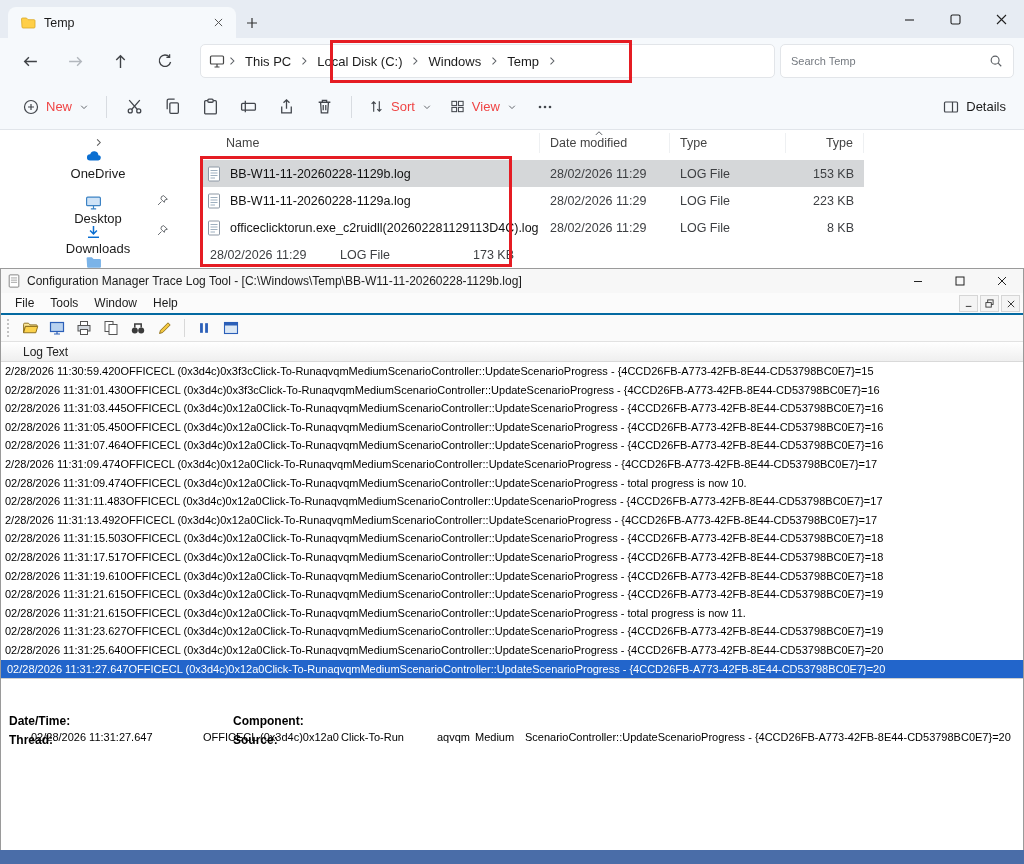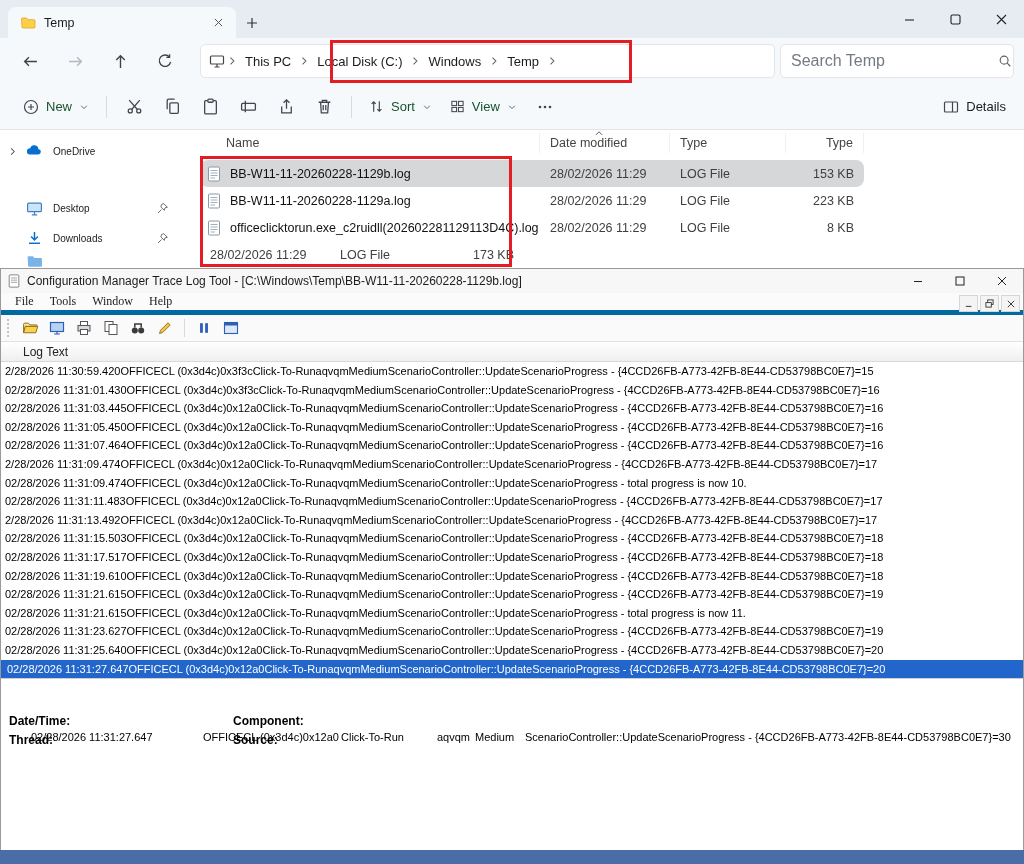--- a/index.html
+++ b/index.html
@@ -18,65 +18,65 @@
   .win-controls { position:absolute; right:0; top:0; height:100%; display:flex; }
   .win-btn { width:46px; height:100%; display:flex; align-items:center; justify-content:center; color:#222; }
 
   .addressbar { height:46px; background:#f6f9fc; display:flex; align-items:center; padding:0 10px; }
   .nav-btn { width:40px; height:34px; margin-right:5px; display:flex; align-items:center; justify-content:center; color:#3f4246; border-radius:5px; }
   .nav-btn.disabled { color:#b2b7bd; }
   .breadcrumb { height:34px; width:575px; margin-left:10px; background:#ffffff; border:1px solid #e2e5e9; border-radius:5px; display:flex; align-items:center; padding:0 8px; font-size:13px; gap:1px; }
   .crumb { padding:0 6px; white-space:nowrap; border-radius:4px; }
   .crumb-sep { color:#5a5e63; display:flex; }
   .searchbox { margin-left:auto; width:234px; height:34px; background:#ffffff; border:1px solid #e2e5e9; border-radius:5px; display:flex; align-items:center; padding:0 10px; }
-  .searchbox input { border:none; outline:none; flex:1; font-size:16px; background:transparent; font-family:inherit; color:#333; }
+  .searchbox input { border:none; outline:none; flex:1; font-size:11px; background:transparent; font-family:inherit; color:#333; }
   .searchbox input::placeholder { color:#757a80; }
   .searchbox .ic { color:#5a5e63; }
 
   .cmdbar { height:46px; background:#f6f9fc; border-bottom:1px solid #e1e5ea; display:flex; align-items:center; padding:0 14px; }
-  .cmd-btn { display:flex; align-items:center; gap:7px; font-size:13px; padding:6px 9px; border-radius:5px; color:#14532d; }
+  .cmd-btn { display:flex; align-items:center; gap:7px; font-size:13px; padding:6px 9px; border-radius:5px; color:#ef4444; }
   .cmd-icon-btn { width:38px; height:34px; display:flex; align-items:center; justify-content:center; color:#42464c; border-radius:5px; }
   .v-sep { width:1px; height:22px; background:#d8dce1; margin:0 8px; }
   .chev { color:#5a5e63; display:flex; }
   .cmd-right { margin-left:auto; display:flex; align-items:center; gap:7px; font-size:13px; padding-right:4px; color:#1b1b1b; }
 
   .ex-body { display:flex; height:138px; background:#ffffff; }
   .sidebar { width:196px; position:relative; }
-  .side-item { position:absolute; left:0; width:100%; height:28px; display:flex; align-items:center; font-size:10px; color:#1b1b1b; border-radius:4px; }
+  .side-item { position:absolute; left:0; width:100%; height:28px; display:flex; align-items:center; font-size:13px; color:#1b1b1b; border-radius:4px;flex-direction:column; }
   .side-item .expander { width:24px; display:flex; justify-content:center; color:#555; }
   .side-item .sicon { width:20px; margin-right:9px; display:flex; justify-content:center; }
   .side-item .pin { position:absolute; left:156px; color:#5a5e63; }
   .file-panel { flex:1; position:relative; font-size:12.5px; }
   .cols-header { display:flex; height:26px; align-items:center; color:#444; font-size:12.5px; margin-left:4px; }
   .col { position:relative; height:20px; display:flex; align-items:center; border-right:1px solid #eef0f2; padding:0 10px; }
   .col-name { width:340px; padding-left:26px; }
   .col-date { width:130px; }
   .col-type { width:116px; }
   .col-size { width:78px; justify-content:flex-end; }
   .sort-caret { position:absolute; top:-4px; left:42%; color:#5a5e63; }
   .rows { position:absolute; top:30px; left:4px; }
-  .frow { display:flex; width:664px; height:27px; align-items:center; border-radius:8px; }
+  .frow { display:flex; width:664px; height:27px; align-items:center; border-radius:0; }
   .frow.selected { background:#d5d7d9; }
   .fcell { white-space:nowrap; overflow:hidden; }
   .fc-name { width:340px; display:flex; align-items:center; gap:8px; padding:0 10px 0 6px; color:#111; }
   .fc-date { width:130px; padding:0 10px; color:#3d3f42; }
   .fc-type { width:116px; padding:0 10px; color:#3d3f42; }
   .fc-size { width:78px; padding:0 10px; text-align:right; color:#3d3f42; }
 
   
   .annotation { position:absolute; border:3px solid #e51c23; z-index:60; pointer-events:none; }
   .ann-breadcrumb { left:330px; top:40px; width:302px; height:43px; }
   .ann-files { left:200px; top:156px; width:312px; height:111px; }
 
   
   .cmtrace { position:absolute; left:0; top:268px; width:1024px; height:582px; background:#ffffff; border:1px solid #9a9a9a; }
   .cm-title { height:24px; background:#f7f7f7; display:flex; align-items:center; gap:6px; padding-left:6px; font-size:12px; position:relative; }
   .cm-title-controls { position:absolute; right:0; top:0; height:100%; display:flex; }
   .cm-tbtn { width:42px; height:100%; display:flex; align-items:center; justify-content:center; color:#222; }
-  .cm-menubar { height:22px; background:#fbfbfb; display:flex; align-items:center; font-size:12px; padding-left:6px; position:relative; border-bottom:5px solid #0369a1;font-family:Liberation Serif, serif; }
+  .cm-menubar { height:22px; background:#fbfbfb; display:flex; align-items:center; font-size:12px; padding-left:6px; position:relative; border-bottom:2px solid #0369a1; }
   .cm-menu { padding:0 8px; }
   .mdi-controls { position:absolute; right:3px; top:2px; display:flex; gap:2px; }
   .mdi-btn { width:19px; height:17px; background:#f4f4f4; border:1px solid #d6d6d6; display:flex; align-items:center; justify-content:center; color:#333; }
   .cm-toolbar { height:27px; background:#fafafa; border-bottom:1px solid #e2e2e2; display:flex; align-items:center; gap:5px; padding-left:4px; }
   .tgrip { width:3px; height:18px; border-left:2px dotted #c3c3c3; margin:0 4px 0 2px; }
   .tbtn { width:22px; height:22px; display:flex; align-items:center; justify-content:center; border-radius:2px; }
   .tsep { width:1px; height:18px; background:#d8d8d8; margin:0 3px; }
   .cm-logheader { height:20px; background:linear-gradient(#ffffff,#efefef); border-bottom:1px solid #d9d9d9; display:flex; align-items:center; padding-left:22px; font-size:12px; color:#222; }
   .cm-log { width:100%; }
   .logrow { height:18.6px; line-height:18.6px; font-size:11px; white-space:nowrap; overflow:hidden; padding-left:4px; color:#000; }
@@ -576,17 +576,17 @@
     <span class="dlabel dl-datetime">Date/Time:</span>
     <span class="dlabel dl-component">Component:</span>
     <span class="dlabel dl-thread">Thread:</span>
     <span class="dlabel dl-source">Source:</span>
 
     <span class="dval dv-1">02/28/2026 11:31:27.647</span>
     <span class="dval dv-2">OFFICECL (0x3d4c)0x12a0</span>
     <span class="dval dv-3">Click-To-Run</span>
     <span class="dval dv-4">aqvqm</span>
     <span class="dval dv-5">Medium</span>
-    <span class="dval dv-6">ScenarioController::UpdateScenarioProgress - {4CCD26FB-A773-42FB-8E44-CD53798BC0E7}=30</span>
+    <span class="dval dv-6">ScenarioController::UpdateScenarioProgress - {4CCD26FB-A773-42FB-8E44-CD53798BC0E7}=20</span>
   </div>
 </div>
 
 <div class="taskbar"></div>
 
 </body></html>

